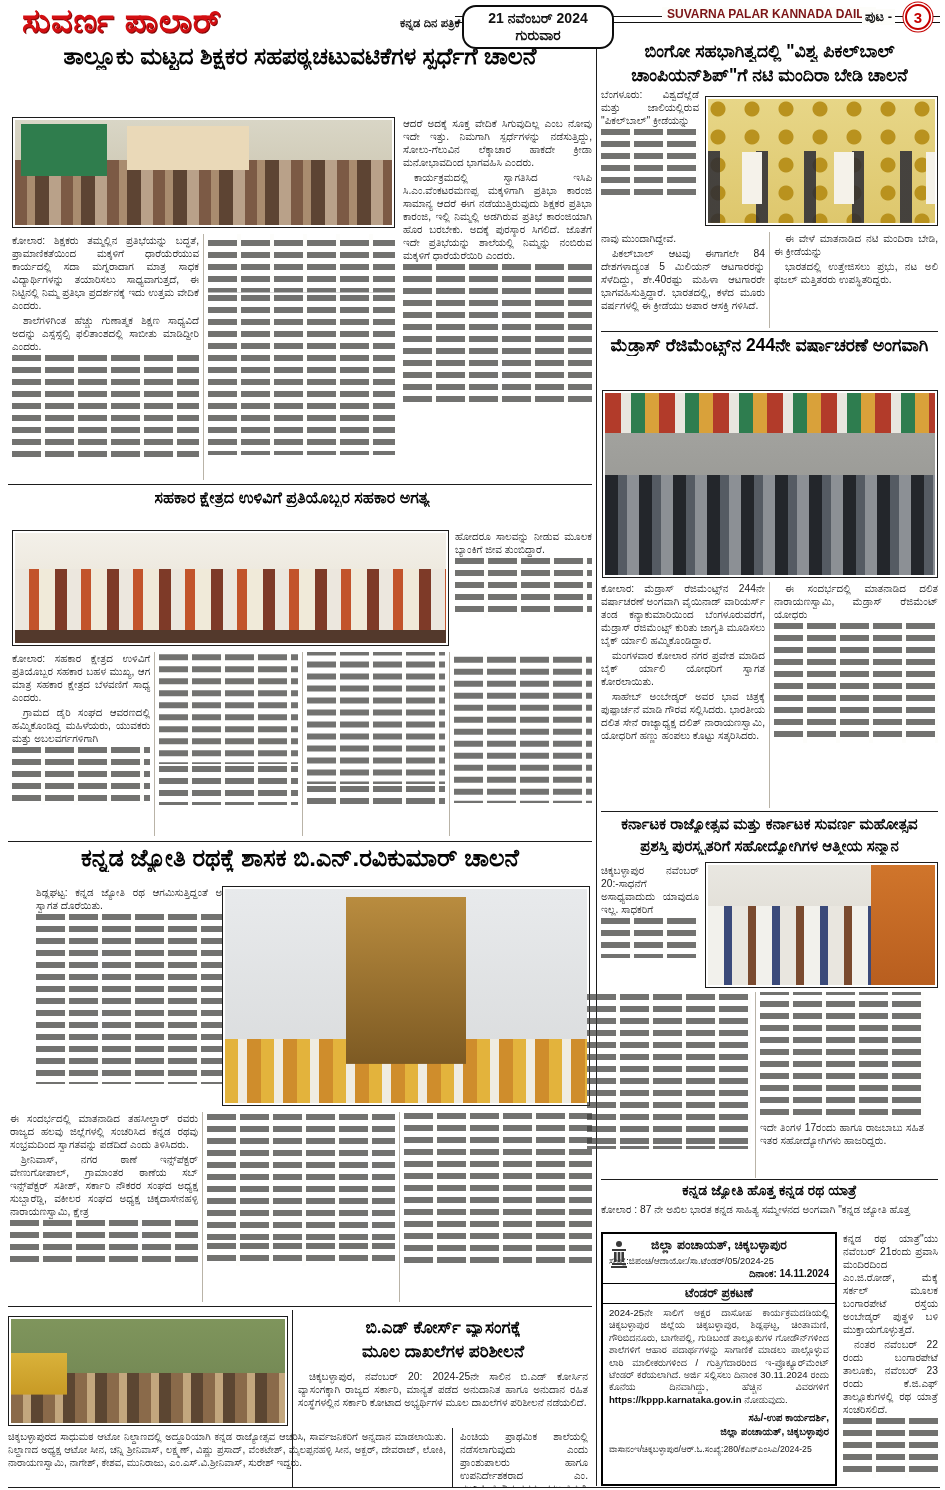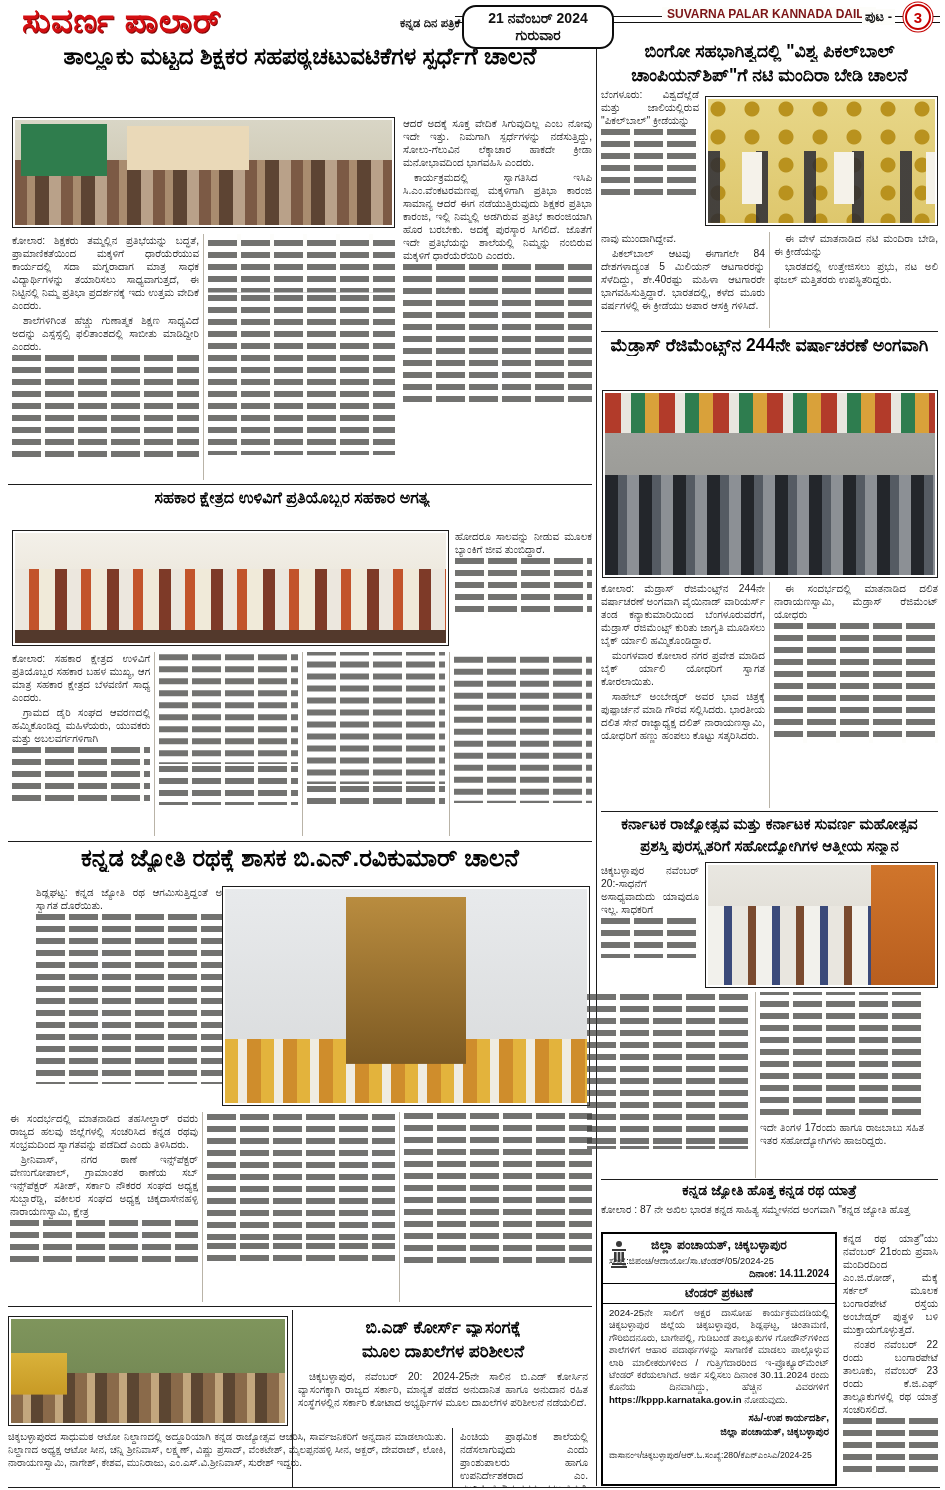--- a/index.html
+++ b/index.html
@@ -65,21 +65,21 @@
      linear-gradient(#7f955c,#6d8150);}
   
   #tender{border:2px solid #000;background:#fff;padding:4px 6px;font-size:9.6px;overflow:hidden;}
   #tender .org{font-weight:700;font-size:12.5px;text-align:center;}
   #tender .ref{font-size:9.2px;text-align:left;margin-top:3px;}
   #tender .dt{font-size:10px;font-weight:700;text-align:right;margin-top:1px;}
   #tender .ttl{border-top:1.5px solid #000;border-bottom:1.5px solid #000;text-align:center;
                font-weight:700;font-size:12.5px;margin:3px -6px;padding:2px 0;}
   #tender .bd{text-align:justify;line-height:12.4px;margin-top:2px;}
   #tender .sg{text-align:right;font-weight:700;font-size:10px;margin-top:5px;line-height:14px;}
-  #tender .ft{font-size:8.7px;margin-top:11px;}
+  #tender .ft{font-size:8.7px;margin-top:5px;}
   .emblem{position:absolute;left:7px;top:6px;}
 </style>
 </head>
 <body>
 
 <div id="page">
 
   <div class="abs" id="mast-title" style="left:22px;top:2px;">ಸುವರ್ಣ ಪಾಲಾರ್</div>
   <div class="abs" id="mast-sub" style="left:400px;top:17px;">ಕನ್ನಡ ದಿನ ಪತ್ರಿಕೆ</div>
   <div class="abs hdr-line" style="left:455px;top:16px;width:485px;"></div>

